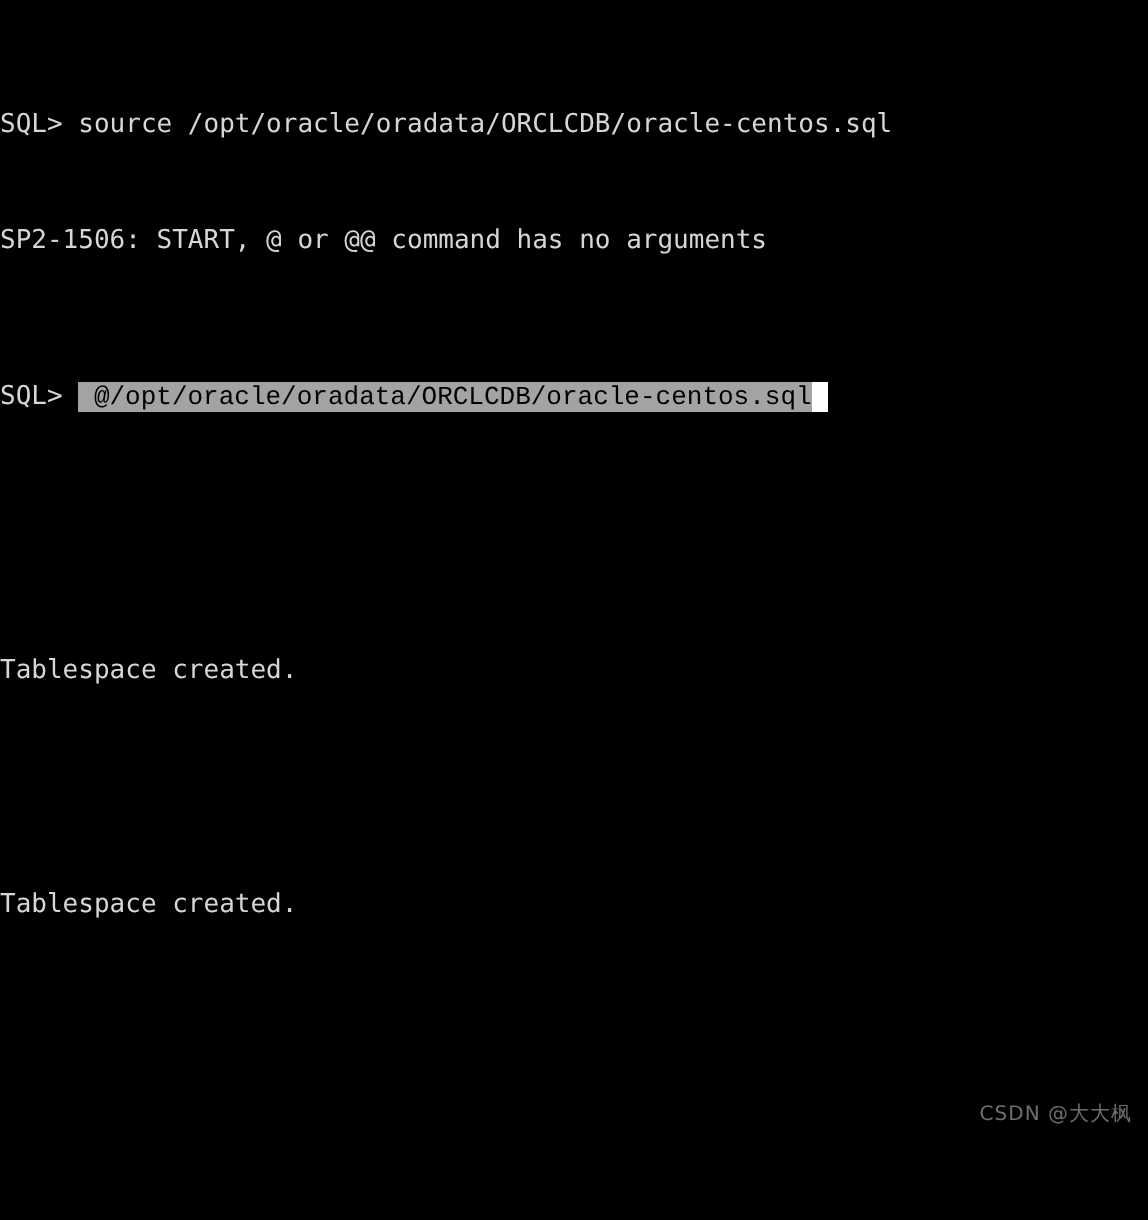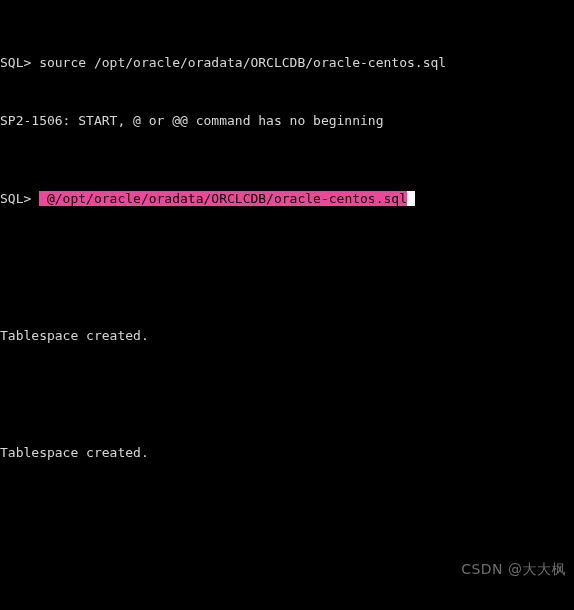--- a/index.html
+++ b/index.html
@@ -34,49 +34,50 @@
   }
   .row {
     height: 19.5px;
     white-space: pre;
     overflow: visible;
   }
   .row.blank {
     height: 19.5px;
   }
   .sel {
-    background: #ec4899;
+    background: #a3a3a3;
     color: #000000;
+    font-family: Liberation Mono, monospace;
   }
   .cursor {
     background: #ffffff;
     color: #000000;
   }
   #watermark {
     position: absolute;
     right: 8px;
-    top: 560px;
+    top: 548px;
     color: #6e6e6e;
     font-family: "DejaVu Sans", "Liberation Sans", sans-serif;
-    font-size: 14px;
+    font-size: 10px;
     letter-spacing: 0.5px;
     white-space: pre;
     pointer-events: none;
     text-align: center;
   }
 </style>
 </head>
 <body>
 
 <div id="terminal">
 
   <div id="screen">
 
     <div class="row">SQL&gt; source /opt/oracle/oradata/ORCLCDB/oracle-centos.sql</div>
-    <div class="row">SP2-1506: START, @ or @@ command has no beginning</div>
+    <div class="row">SP2-1506: START, @ or @@ command has no arguments</div>
 
     <div class="row"><span>SQL&gt; </span><span class="sel"> @/opt/oracle/oradata/ORCLCDB/oracle-centos.sql</span><span class="cursor"> </span></div>
 
     <div class="row blank"></div>
     <div class="row">Tablespace created.</div>
     <div class="row blank"></div>
     <div class="row">Tablespace created.</div>
     
     
     

